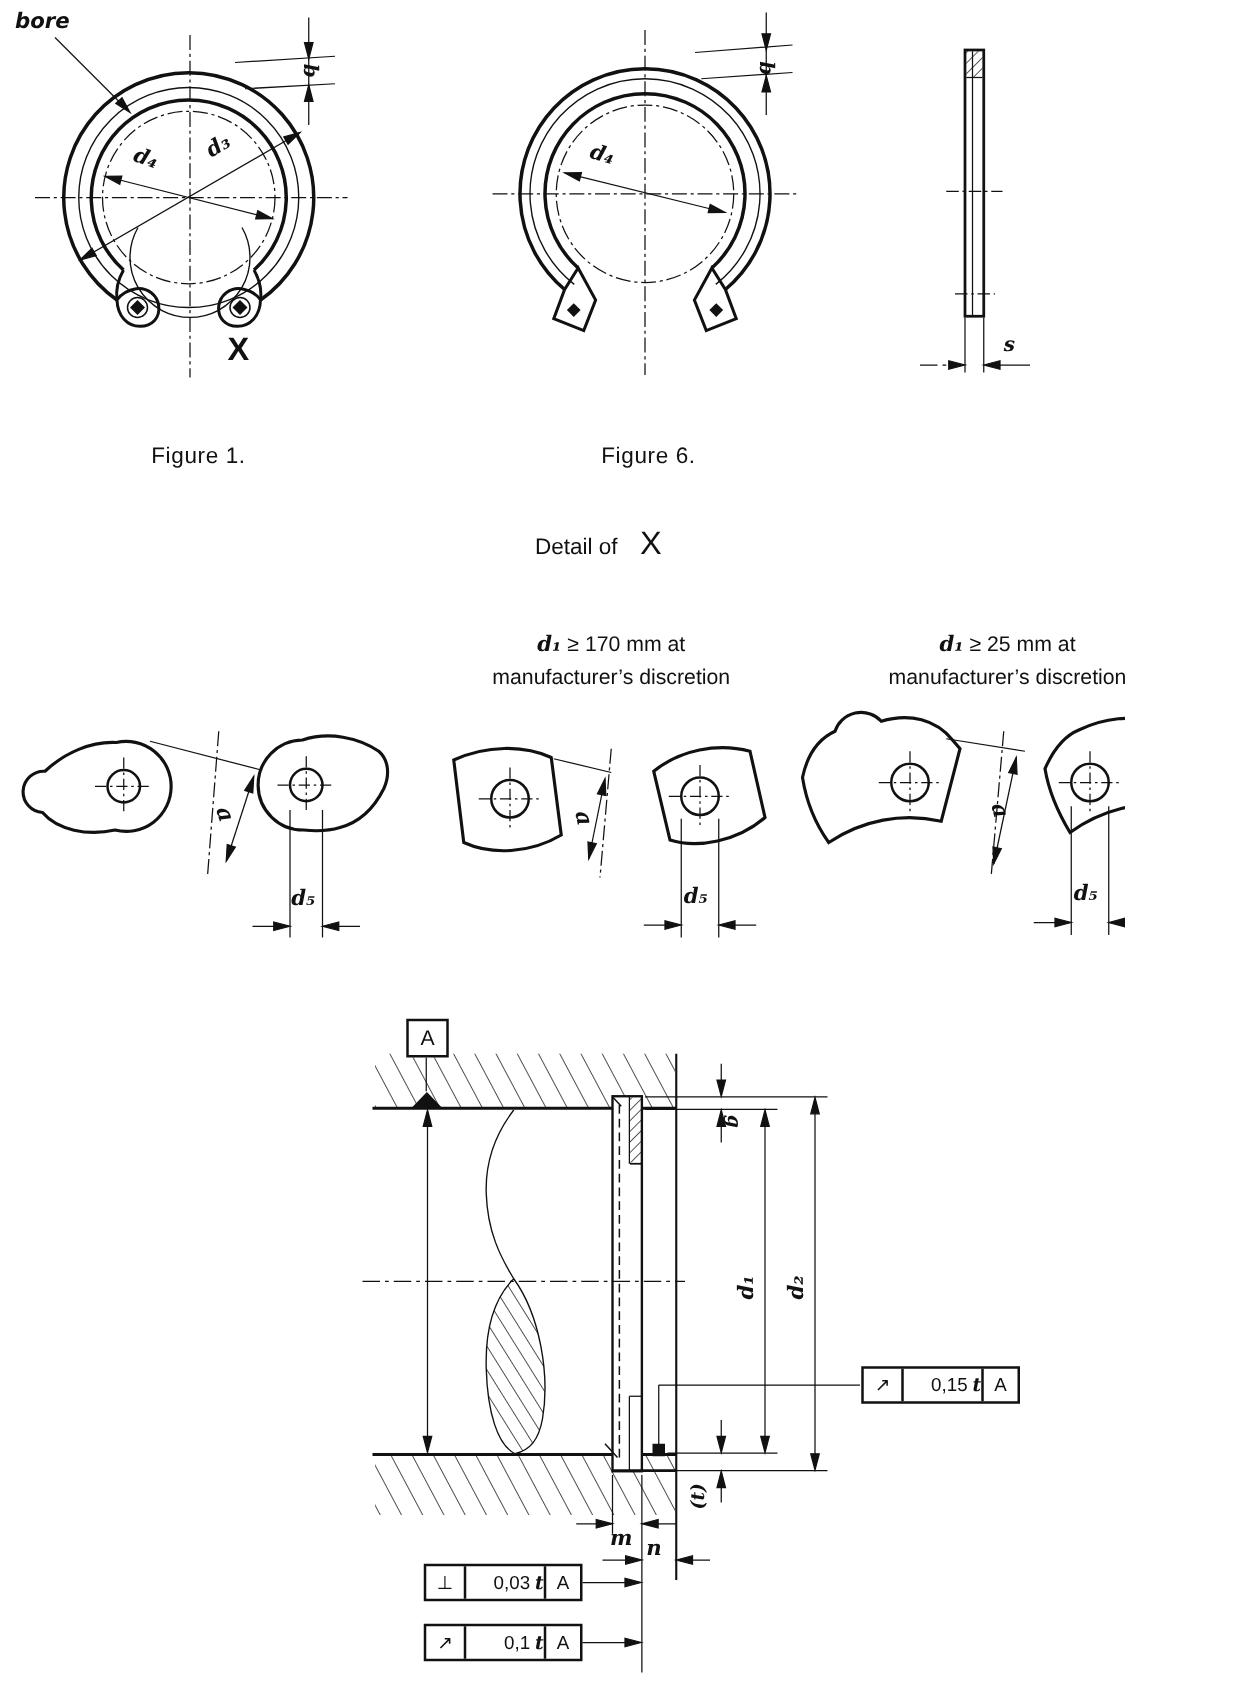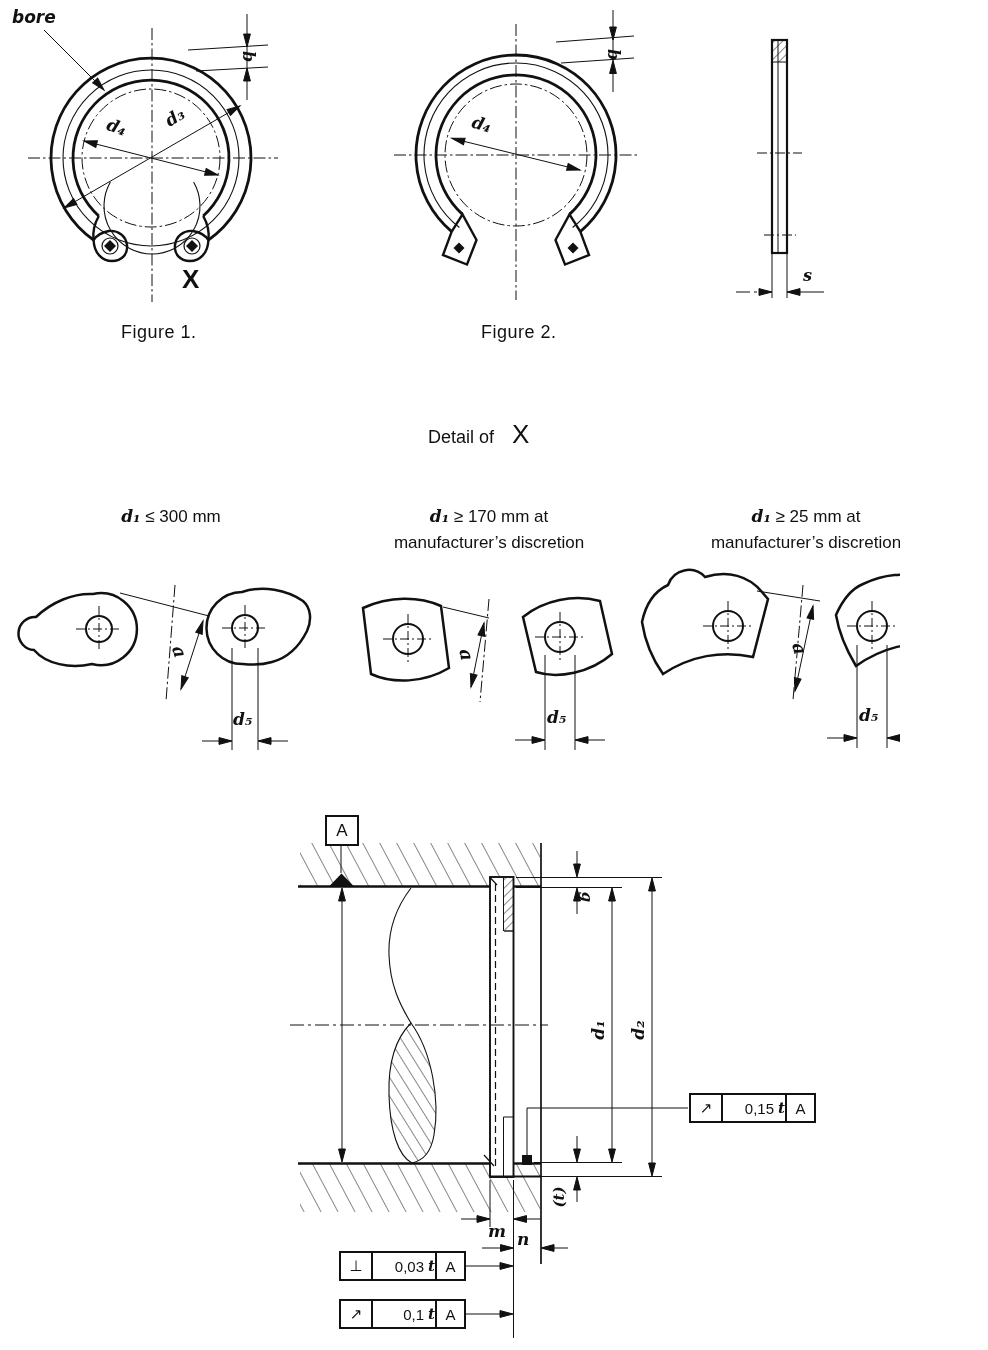--- a/index.html
+++ b/index.html
@@ -2,21 +2,21 @@
 <html><head>
 <meta charset="utf-8">
 <style>
   html,body{margin:0;padding:0;background:#fff;}
   #page{position:relative;width:900px;height:1350px;background:#fff;overflow:hidden;
         font-family:"Liberation Sans",sans-serif;color:#111;}
   #art{position:absolute;left:0;top:0;width:988px;height:1350px;}
   .lbl{position:absolute;white-space:nowrap;color:#111;}
   .math{font-family:"DejaVu Serif",serif;font-style:italic;font-weight:bold;font-size:17px;}
   .sans{font-family:"Liberation Sans",sans-serif;font-size:18px;}
-  .caption{font-size:18px;letter-spacing:0.5px;}
+  .caption{font-size:18px;letter-spacing:0.5px;margin-top:32px;}
   .cond{position:absolute;width:300px;text-align:center;font-size:17px;line-height:26px;}
   .cond .sym{font-family:"DejaVu Serif",serif;font-style:italic;font-weight:600;}
   .rot90{transform:rotate(90deg);}
   .rotm90{transform:rotate(-90deg);}
   .xbig{font-size:26px;font-weight:bold;}
   .datumbox{position:absolute;width:30px;height:27px;border:2.4px solid #111;background:#fff;
             display:flex;align-items:center;justify-content:center;font-size:17px;}
   .fcf{position:absolute;display:flex;background:#fff;border:2.2px solid #111;height:26px;}
   .fcf .cell{display:flex;align-items:center;justify-content:center;font-size:15px;height:100%;}
   .fcf .sym{width:30px;border-right:2.2px solid #111;font-size:15px;}
@@ -279,32 +279,28 @@
 
 <div class="lbl" style="left:12px;top:7px;font-family:'DejaVu Sans',sans-serif;font-style:italic;font-weight:600;font-size:17px;">bore</div>
 <div class="lbl math rot90" style="left:243px;top:47px;font-size:16px;">b</div>
 <div class="lbl math" style="left:107px;top:117px;transform:rotate(20deg);">d₄</div>
 <div class="lbl math" style="left:165px;top:107px;transform:rotate(-31deg);">d₃</div>
 <div class="lbl xbig" style="left:182px;top:264px;">X</div>
 <div class="lbl sans caption" style="left:121px;top:322px;">Figure 1.</div>
 
 <div class="lbl math rot90" style="left:608px;top:45px;font-size:16px;">b</div>
 <div class="lbl math" style="left:472px;top:114px;transform:rotate(17deg);">d₄</div>
-<div class="lbl sans caption" style="left:481px;top:322px;">Figure 2.</div>
+<div class="lbl sans caption" style="left:481px;top:322px;">Figure 6.</div>
 
 <div class="lbl math" style="left:803px;top:266px;font-size:16px;">s</div>
 
 <div class="lbl" style="left:428px;top:419px;">
   <span class="sans">Detail of</span><span class="xbig" style="margin-left:18px;font-weight:normal;">X</span>
 </div>
 
-<div class="cond" style="left:21px;top:503px;">
-  <span class="sym">d₁</span><span> ≤  300 mm</span>
-  <div></div>
-</div>
 <div class="cond" style="left:339px;top:503px;">
   <span class="sym">d₁</span><span> ≥ 170 mm at</span>
   <div>manufacturer’s discretion</div>
 </div>
 <div class="cond" style="left:656px;top:503px;">
   <span class="sym">d₁</span><span> ≥ 25 mm at</span>
   <div>manufacturer’s discretion</div>
 </div>
 
 <div class="lbl math" style="left:174px;top:641px;font-size:18px;transform:rotate(72deg);">a</div>

